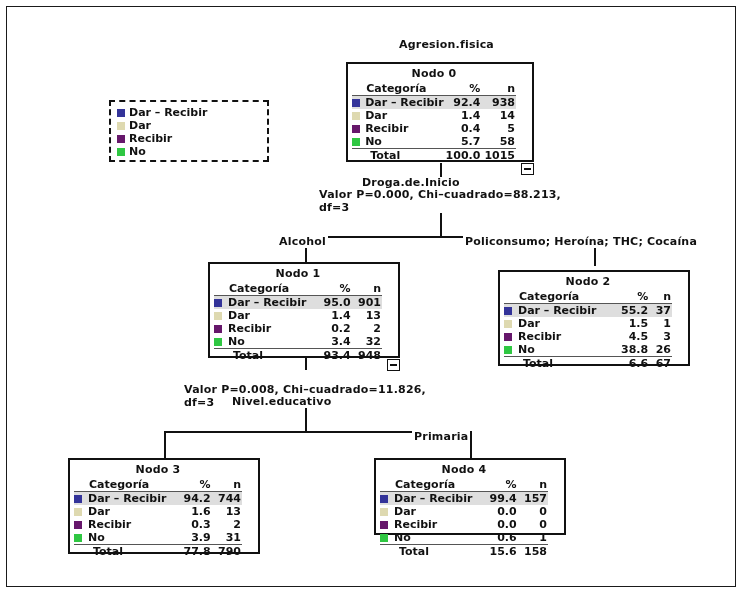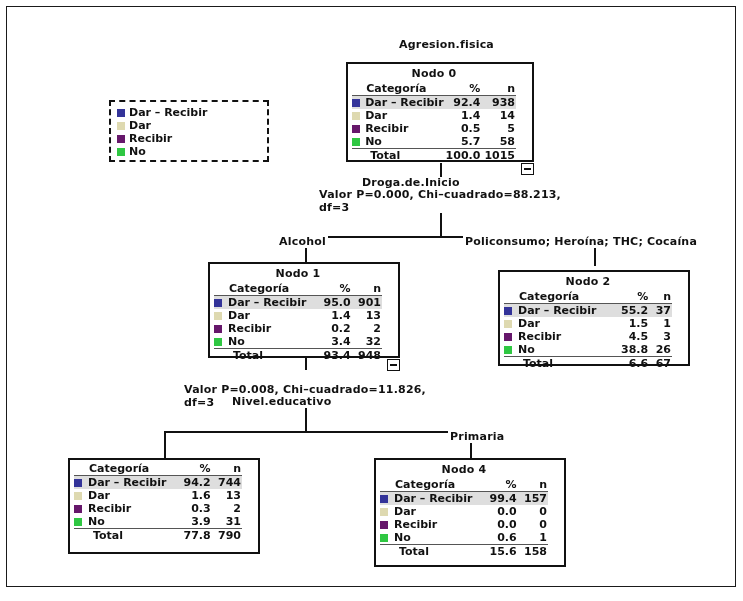--- a/index.html
+++ b/index.html
@@ -232,21 +232,21 @@
       </tr>
       <tr>
         <td class="swatch-cell"><span class="swatch" style="background: rgb(222, 217, 176);"></span></td>
         <td class="c-cat">Dar</td>
         <td class="c-pct">1.4</td>
         <td class="c-n">14</td>
       </tr>
       <tr>
         <td class="swatch-cell"><span class="swatch" style="background: rgb(102, 23, 107);"></span></td>
         <td class="c-cat">Recibir</td>
-        <td class="c-pct">0.5</td>
+        <td class="c-pct">0.4</td>
         <td class="c-n">5</td>
       </tr>
       <tr class="row-last">
         <td class="swatch-cell"><span class="swatch" style="background: rgb(47, 199, 66);"></span></td>
         <td class="c-cat">No</td>
         <td class="c-pct">5.7</td>
         <td class="c-n">58</td>
       </tr>
       <tr class="total-row">
         <td class="swatch-cell"></td>
@@ -356,23 +356,24 @@
     </tbody>
       </table>
   </div>
 
   <div class="var-title" style="left:232px; top:371px;margin-top:24px;">Nivel.educativo</div>
   <div class="split-stats" style="left:305px; top:383px; transform:translateX(-50%);">
     <div>Valor P=0.008, Chi–cuadrado=11.826,</div>
     <div>df=3</div>
   </div>
 
-  <div class="branch-label" style="left:412px; top:430px;margin-left:36px;">Primaria</div>
+  <div class="branch-label" style="left:412px; top:430px;">Primaria</div>
 
   <div class="node" style="left:68px; top:458px; width:192px; height:96px;">
+    <div class="node-title">Nodo 3</div>
     <table class="node-table">
       <tbody>
           <tr class="hdr">
         <td class="swatch-cell"></td>
         <td class="c-cat">Categoría</td>
         <td class="c-pct">%</td>
         <td class="c-n">n</td>
       </tr>
       <tr class="row-hi">
         <td class="swatch-cell"><span class="swatch" style="background: rgb(51, 51, 153);"></span></td>
@@ -401,21 +402,21 @@
       <tr class="total-row">
         <td class="swatch-cell"></td>
         <td class="c-cat">Total</td>
         <td class="c-pct">77.8</td>
         <td class="c-n">790</td>
       </tr>
     </tbody>
       </table>
   </div>
 
-  <div class="node" style="left:374px; top:458px; width:192px; height:109px;">
+  <div class="node" style="left:374px; top:458px; width:192px; height:77px;">
     <div class="node-title">Nodo 4</div>
     <table class="node-table">
       <tbody>
           <tr class="hdr">
         <td class="swatch-cell"></td>
         <td class="c-cat">Categoría</td>
         <td class="c-pct">%</td>
         <td class="c-n">n</td>
       </tr>
       <tr class="row-hi">

